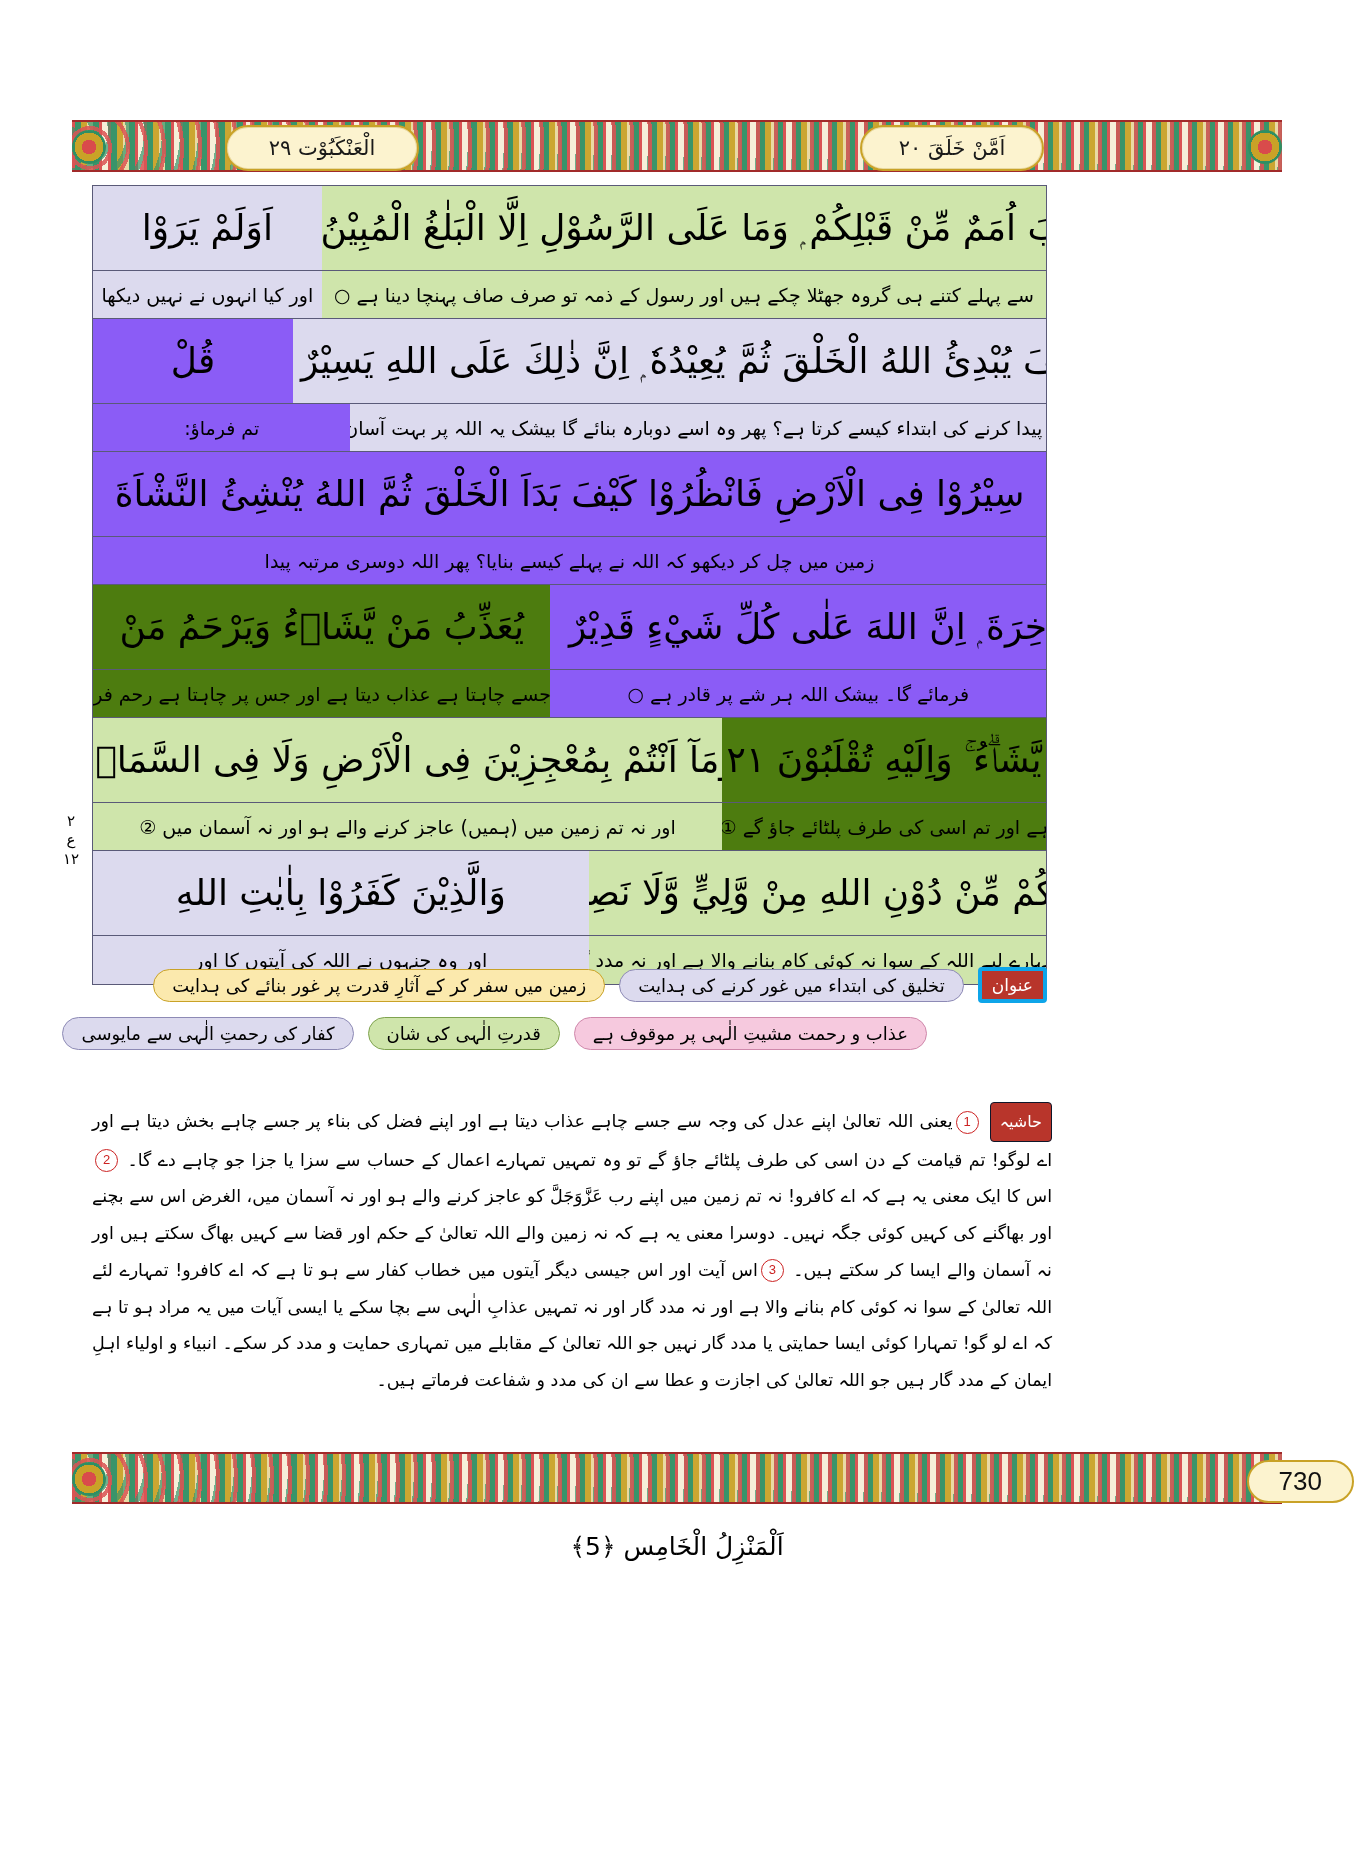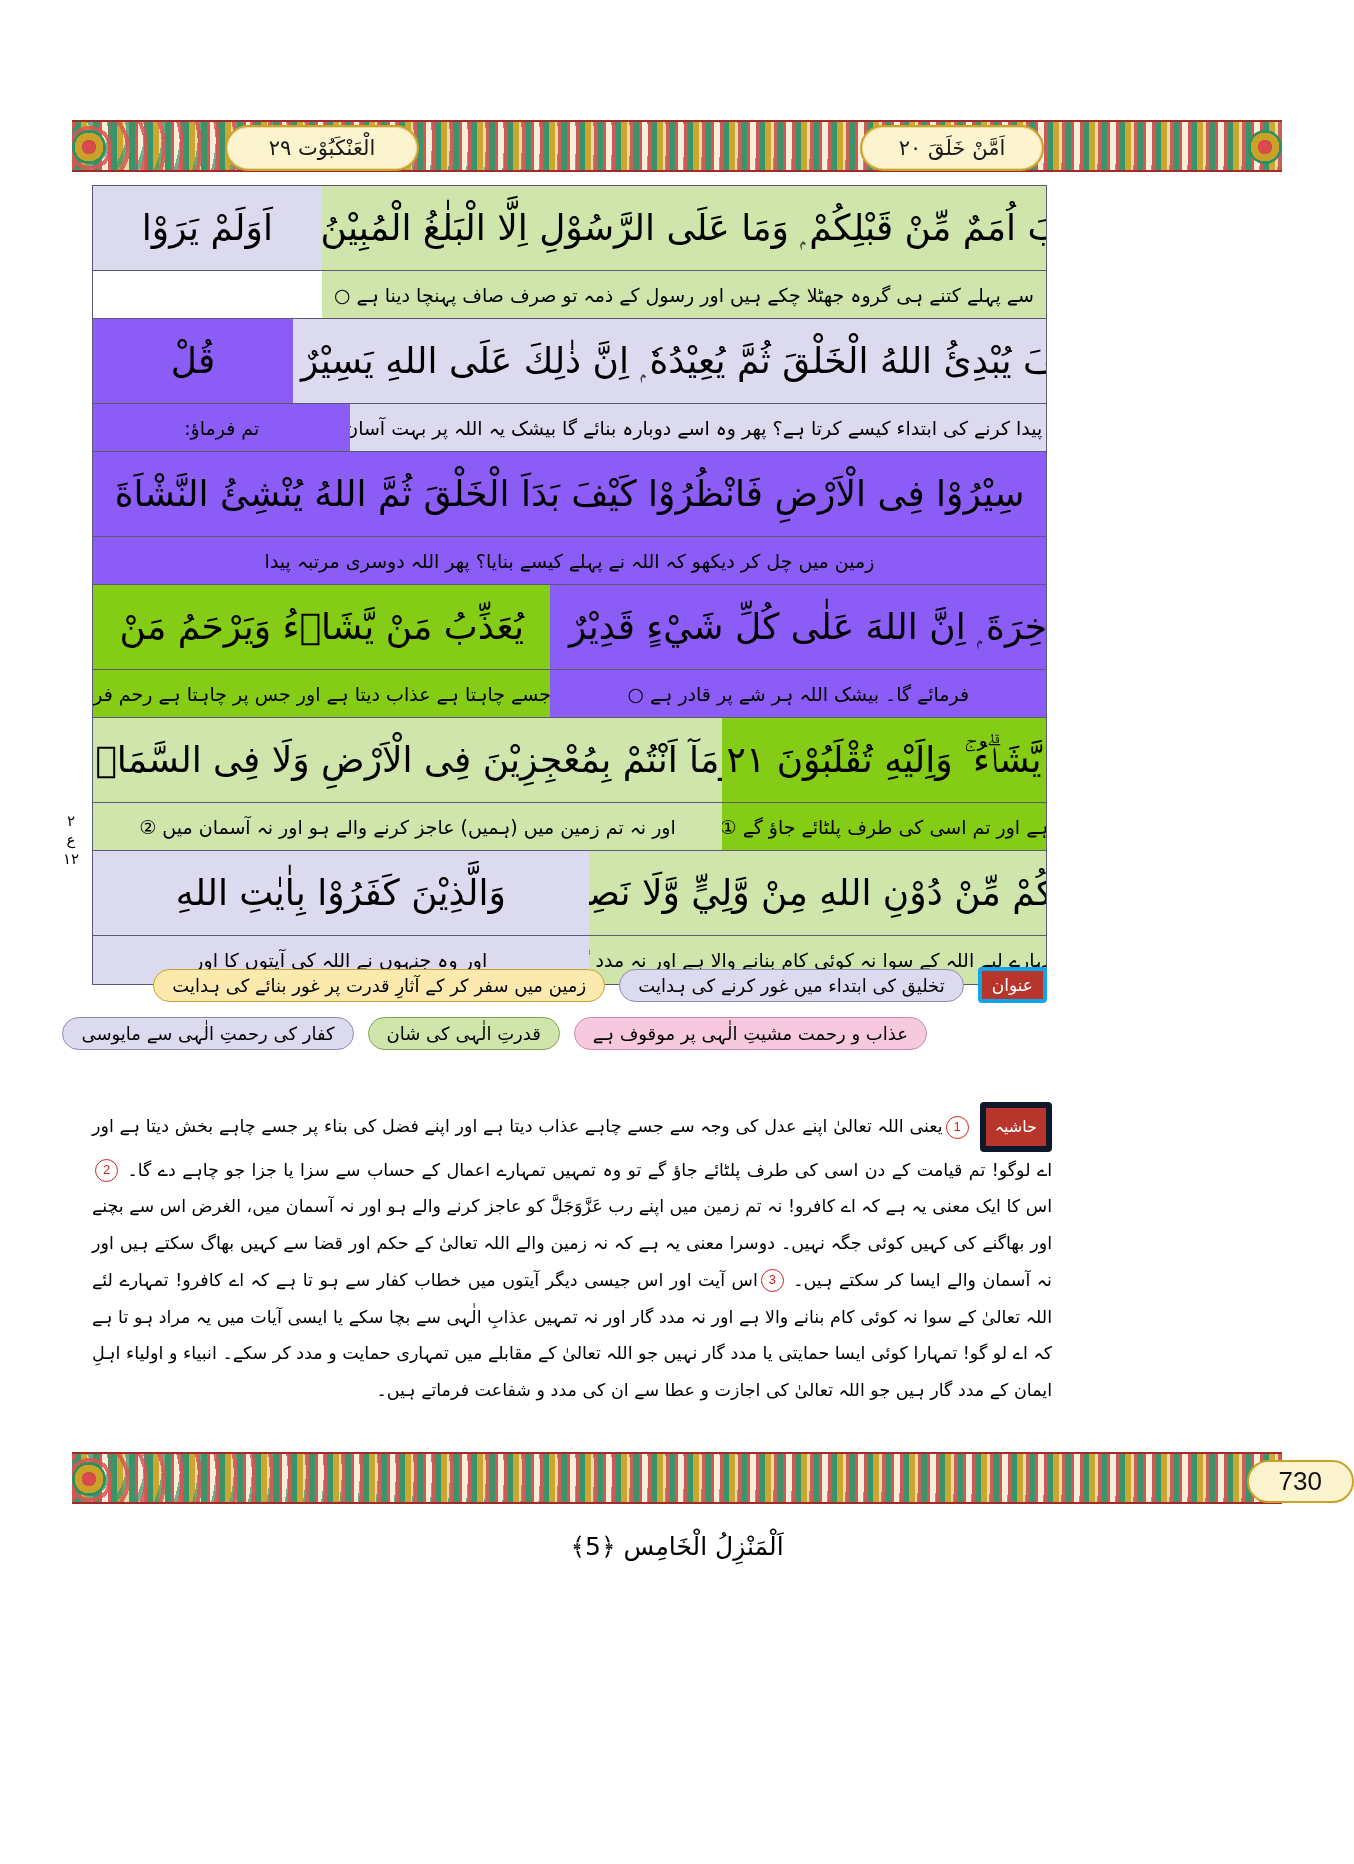--- a/index.html
+++ b/index.html
@@ -129,21 +129,21 @@
     font-size: 19px;
     color: #000;
     direction: rtl;
     justify-content: center;
     padding: 0 6px;
   }
 
   .bg-green    { background: #cfe5ab; }
   .bg-lavender { background: #dcdaee; }
   .bg-cream    { background: #8b5cf6; }
-  .bg-pink     { background: #84cc16; }
+  .bg-pink     { background: #4d7c0f; }
 
   
   .side-marker {
     position: absolute;
     left: 56px;
     top: 770px;
     width: 30px;
     text-align: center;
     direction: rtl;
     font-family: "DejaVu Sans", sans-serif;
@@ -211,21 +211,21 @@
     color: #000;
     z-index: 3;
   }
   .footnotes .fn-badge {
     background: #b8352b;
     color: #fff;
     border-radius: 4px;
     padding: 2px 9px;
     font-size: 16px;
     margin-left: 8px;
-    border: 6px solid #0f172a;
+    border: 1px solid #0f172a;
     display: inline-block;
   }
   .fn-num {
     display: inline-block;
     width: 21px; height: 21px;
     line-height: 19px;
     text-align: center;
     border: 1.6px solid #cc2222;
     border-radius: 50%;
     color: #cc2222;
@@ -289,20 +289,21 @@
     <div>١٢</div>
   </div>
 
   <div class="quran-block" id="quran-block">
       <div class="ayah-row arabic-row">
         <div class="seg bg-green" style="width: 76%;">كَذَّبَ اُمَمٌ مِّنْ قَبْلِكُمْ ۭ وَمَا عَلَى الرَّسُوْلِ اِلَّا الْبَلٰغُ الْمُبِيْنُ ۱۸</div>
         <div class="seg bg-lavender" style="width: 24%;">اَوَلَمْ يَرَوْا</div>
       </div>
       <div class="ayah-row urdu-row">
         <div class="seg bg-green" style="width: 76%;">سے پہلے کتنے ہی گروہ جھٹلا چکے ہیں اور رسول کے ذمہ تو صرف صاف پہنچا دینا ہے ○</div>
+        <div class="seg bg-lavender" style="width: 24%;">اور کیا انہوں نے نہیں دیکھا</div>
       </div>
       <div class="ayah-row arabic-row">
         <div class="seg bg-lavender" style="width: 79%;">كَيْفَ يُبْدِئُ اللهُ الْخَلْقَ ثُمَّ يُعِيْدُهٗ ۭ اِنَّ ذٰلِكَ عَلَى اللهِ يَسِيْرٌ ۱۹</div>
         <div class="seg bg-cream" style="width: 21%;">قُلْ</div>
       </div>
       <div class="ayah-row urdu-row">
         <div class="seg bg-lavender" style="width: 73%;">کہ اللہ پیدا کرنے کی ابتداء کیسے کرتا ہے؟ پھر وہ اسے دوبارہ بنائے گا بیشک یہ اللہ پر بہت آسان ہے ○</div>
         <div class="seg bg-cream" style="width: 27%;">تم فرماؤ:</div>
       </div>
       <div class="ayah-row arabic-row">

